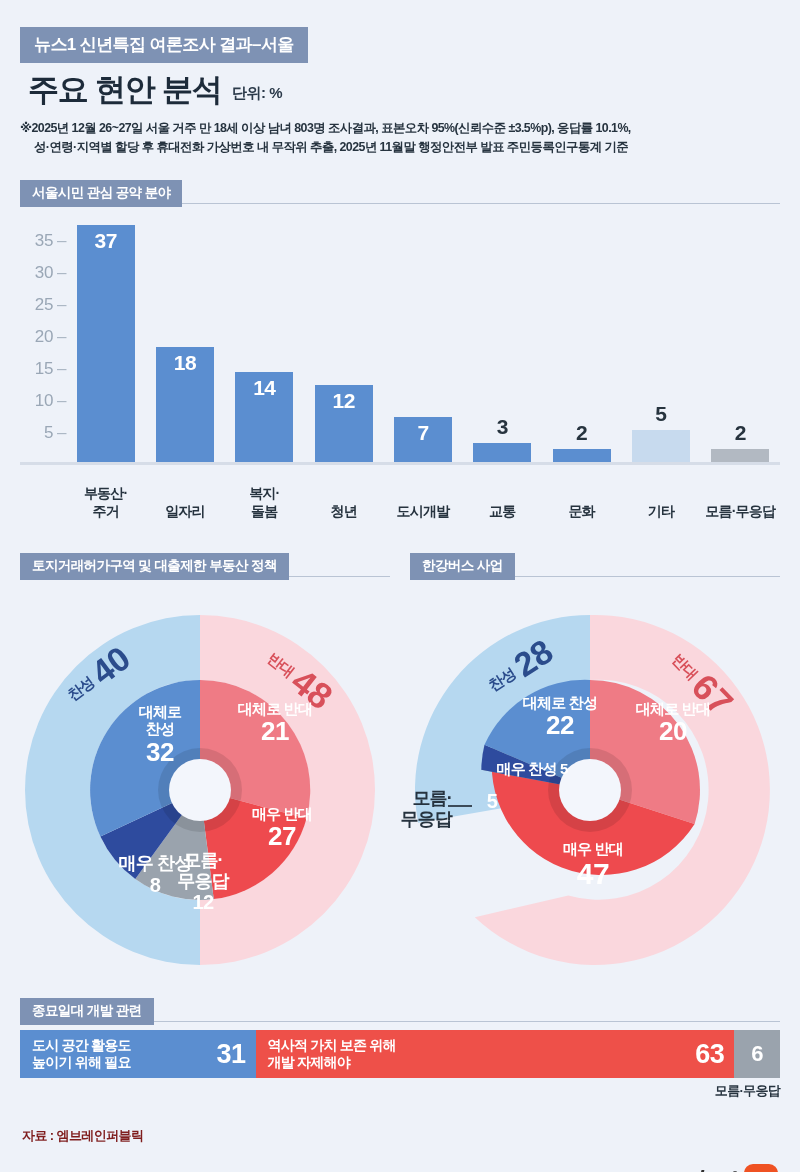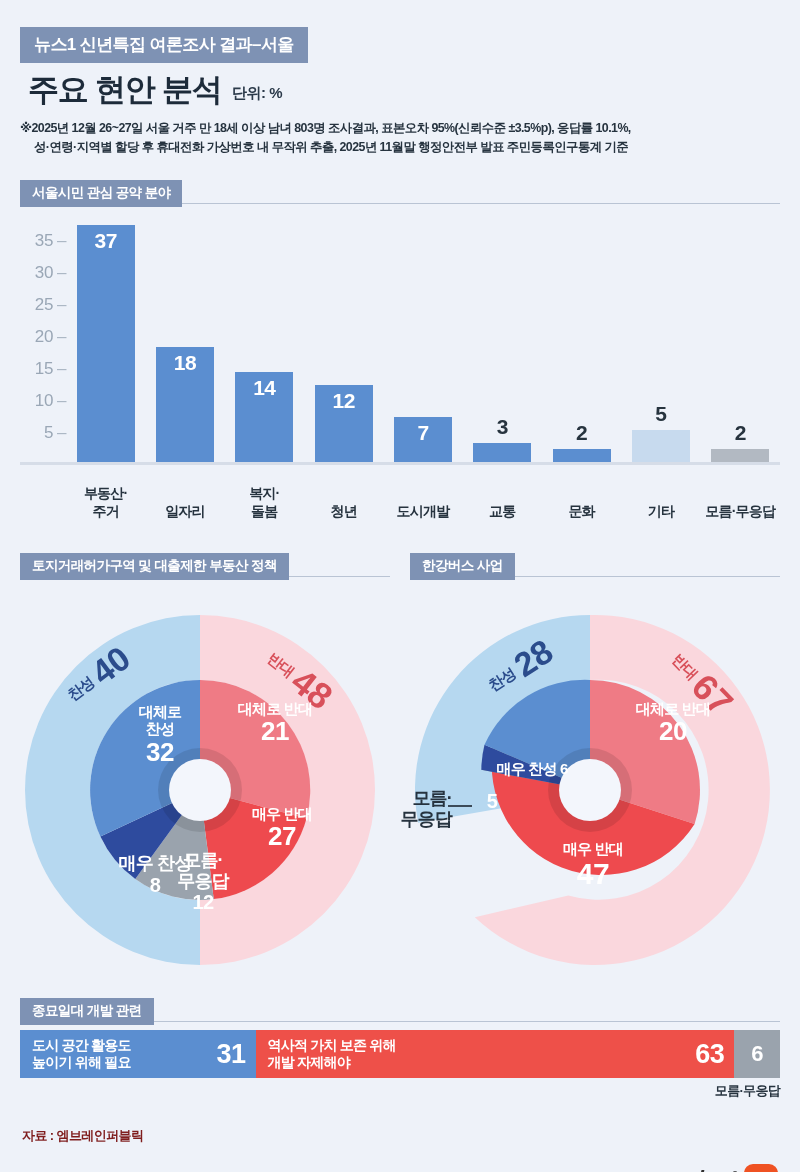--- a/index.html
+++ b/index.html
@@ -271,22 +271,26 @@
       <line x1="48" y1="206" x2="72" y2="206" stroke="#3c4a58" stroke-width="2"></line>
     </svg>
 
     <div class="dlab" style="left:84px;top:48px;transform:rotate(-33deg);color:#2b4c8c;">
       <span class="t" style="display:inline-block;vertical-align:middle;">찬성</span><span style="display:inline-block;vertical-align:middle;font-size:34px;font-weight:800;margin-left:5px;">28</span>
     </div>
     <div class="dlab" style="left:264px;top:62px;transform:rotate(46deg);color:#d8505a;">
       <span class="t" style="display:inline-block;vertical-align:middle;">반대</span><span style="display:inline-block;vertical-align:middle;font-size:36px;font-weight:800;margin-left:5px;">67</span>
     </div>
 
+    <div class="dlab" style="left:90px;top:94px;width:140px;color:#fff;">
+      <span class="t">대체로 찬성</span>
+      <span class="v">22</span>
+    </div>
     <div class="dlab small" style="left:62px;top:160px;width:140px;color:#fff;">
-      <span class="t" style="font-size:15px;">매우 찬성 6</span>
+      <span class="t" style="font-size:15px;">매우 찬성 5</span>
     </div>
     <div class="dlab small" style="left:-6px;top:188px;width:58px;color:#26333f;text-align:right;">
       <span class="t" id="L-dk-right">모름·<br>무응답</span>
     </div>
     <div class="dlab small" style="left:72px;top:190px;width:40px;color:#fff;">
       <span class="v">5</span>
     </div>
     <div class="dlab" style="left:128px;top:240px;width:130px;color:#fff;">
       <span class="t">매우 반대</span>
       <span class="v" style="font-size:30px;">47</span>

